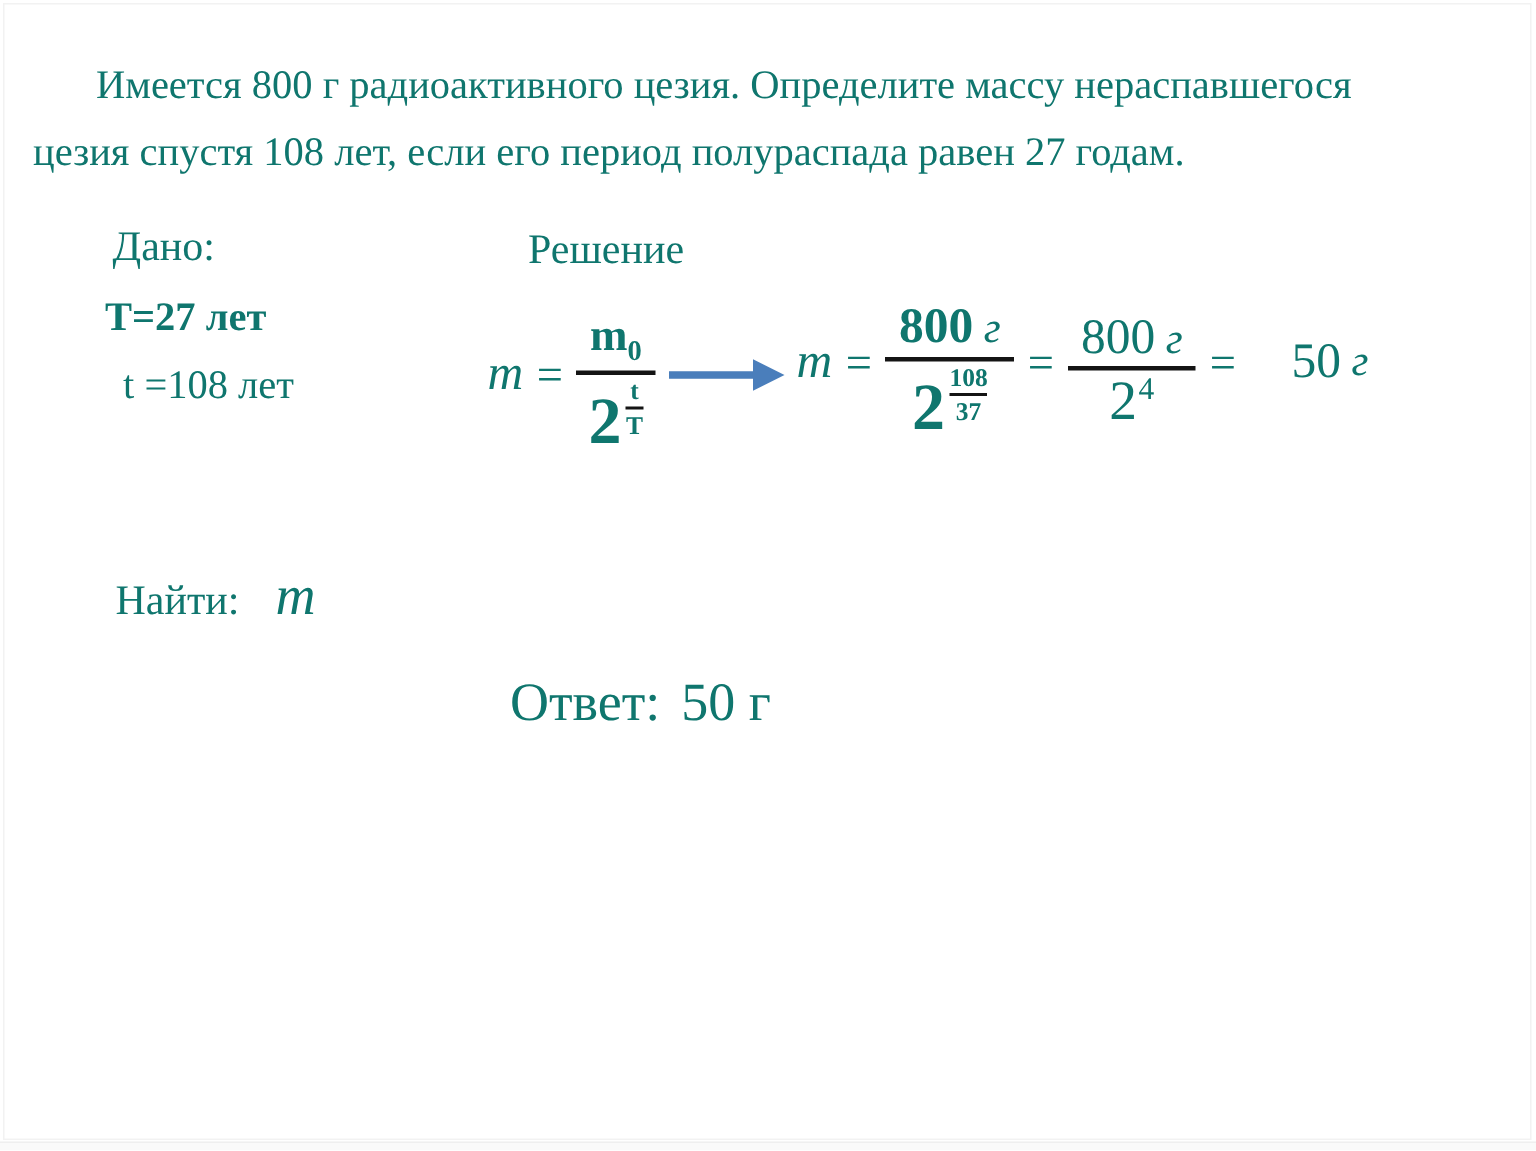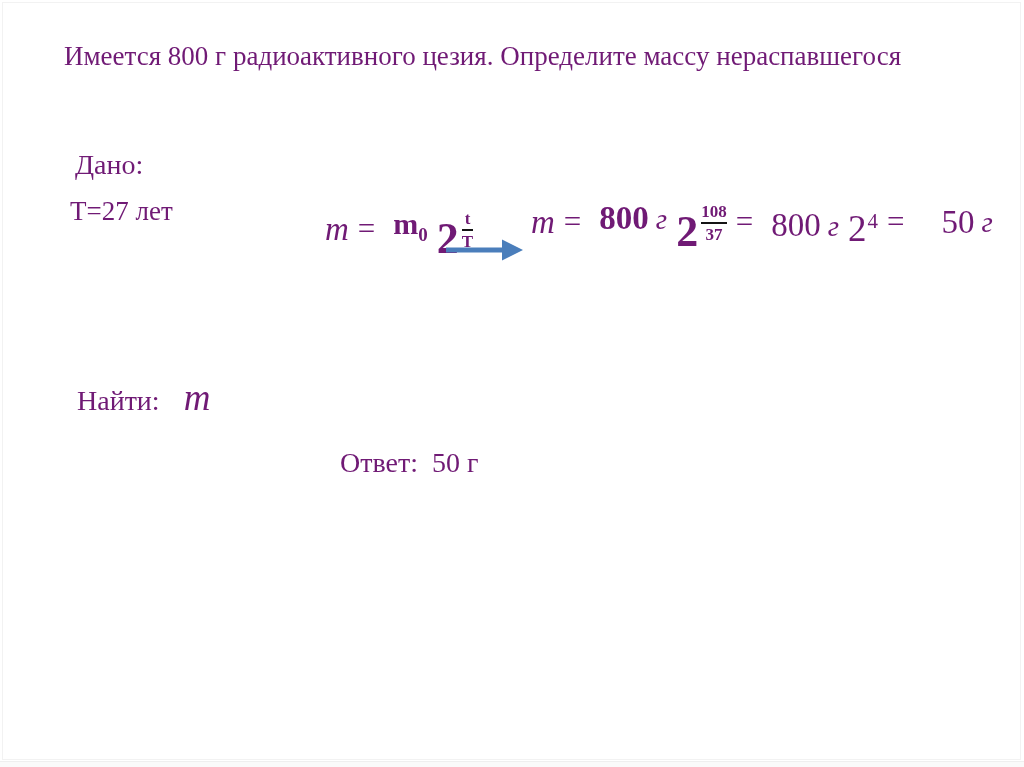--- a/index.html
+++ b/index.html
@@ -1,20 +1,20 @@
 <!DOCTYPE html>
 <html><head>
 <meta charset="utf-8">
 <style>
   html, body { margin:0; padding:0; background:#ffffff; }
   .slide {
     position:relative;
     width:1024px; height:767px;
     background:#ffffff;
-    color:#701a75;
+    color:#0f766e;
     font-family:"Liberation Serif","DejaVu Serif",serif;
     overflow:hidden;
   }
   
   .frame {
     position:absolute; left:2px; top:2px; width:1017px; height:756px;
     border:1px solid #f2f2f2; pointer-events:none;
   }
   .bottom-strip {
     position:absolute; left:0; top:761px; width:1024px; height:6px;
@@ -24,40 +24,40 @@
   
   .title {
     position:absolute; left:22px; top:34px; width:956px;
     font-size:27px; line-height:45px; white-space:nowrap;
   }
   .title .line1 { display:block; text-indent:42px; }
   .title .line2 { display:block; }
 
   
   .given-label { position:absolute; left:75px; top:149px; font-size:28px;text-align:right; }
-  .given-T     { position:absolute; left:70px; top:196px; font-size:27px; }
+  .given-T     { position:absolute; left:70px; top:196px; font-size:27px;font-weight:bold; }
   .given-t     { position:absolute; left:82px; top:241px; font-size:27px; }
   .given-m     { position:absolute; left:85px; top:288px; font-size:27px; }
   .gsub { font-size:18px; vertical-align:-5px; }
 
   .solution-label { position:absolute; left:352px; top:151px; font-size:28px; }
 
   .find { position:absolute; left:77px; top:376px; font-size:28px; }
   .find .mvar-big { font-style:italic; font-size:37px; margin-left:24px; }
 
-  .answer { position:absolute; left:340px; top:447px; font-size:28px; }
+  .answer { position:absolute; left:340px; top:447px; font-size:36px; }
   .answer .ans-val { margin-left:14px; }
 
   
   .formula { position:absolute; display:flex; align-items:center; }
   .f1 { left:325px; top:203px; }
   .f2 { left:531px; top:196px; }
   .mvar { font-style:italic; font-size:33px; }
   .eq   { font-size:31px; margin:0 9px; }
-  .frac { display:inline-flex; flex-direction:row; align-items:flex-start; transform:translateY(5px); }
+  .frac { display:inline-flex; flex-direction:column; align-items:center; transform:translateY(5px); }
   .frac .num { padding:0 9px 2px; line-height:1.05; white-space:nowrap; }
   .frac .bar { align-self:stretch; border-top:3px solid #141414; height:0; }
   .frac .den { padding-top:2px; line-height:1; white-space:nowrap; }
 
   .nb { font-weight:bold; font-size:30px; }
   .msub { font-size:19px; font-weight:bold; vertical-align:-7px; }
 
   .pow { display:inline-flex; align-items:flex-end; line-height:1; }
   .pow .base { font-weight:bold; font-size:44px; line-height:0.95; }
   .expfrac { display:inline-flex; flex-direction:column; align-items:center;
@@ -77,25 +77,28 @@
 </style>
 </head>
 <body>
 
 <div class="slide">
   <div class="frame"></div>
   <div class="bottom-strip"></div>
 
   <div class="title">
     <span class="line1">Имеется 800 г радиоактивного цезия. Определите массу нераспавшегося</span>
+    <span class="line2">цезия спустя 108 лет, если его период полураспада равен 27 годам.</span>
   </div>
 
   <div class="given-label">Дано:</div>
   <div class="given-T">Т=27 лет</div>
+  <div class="given-t">t =108 лет</div>
 
+  <div class="solution-label">Решение</div>
 
   <div class="formula f1">
     <span class="mvar">m</span>
     <span class="eq">=</span>
     <span class="frac">
       <span class="num nb"><span>m</span><span class="msub">0</span></span>
       <span class="bar"></span>
       <span class="den">
         <span class="pow">
           <span class="base">2</span>

